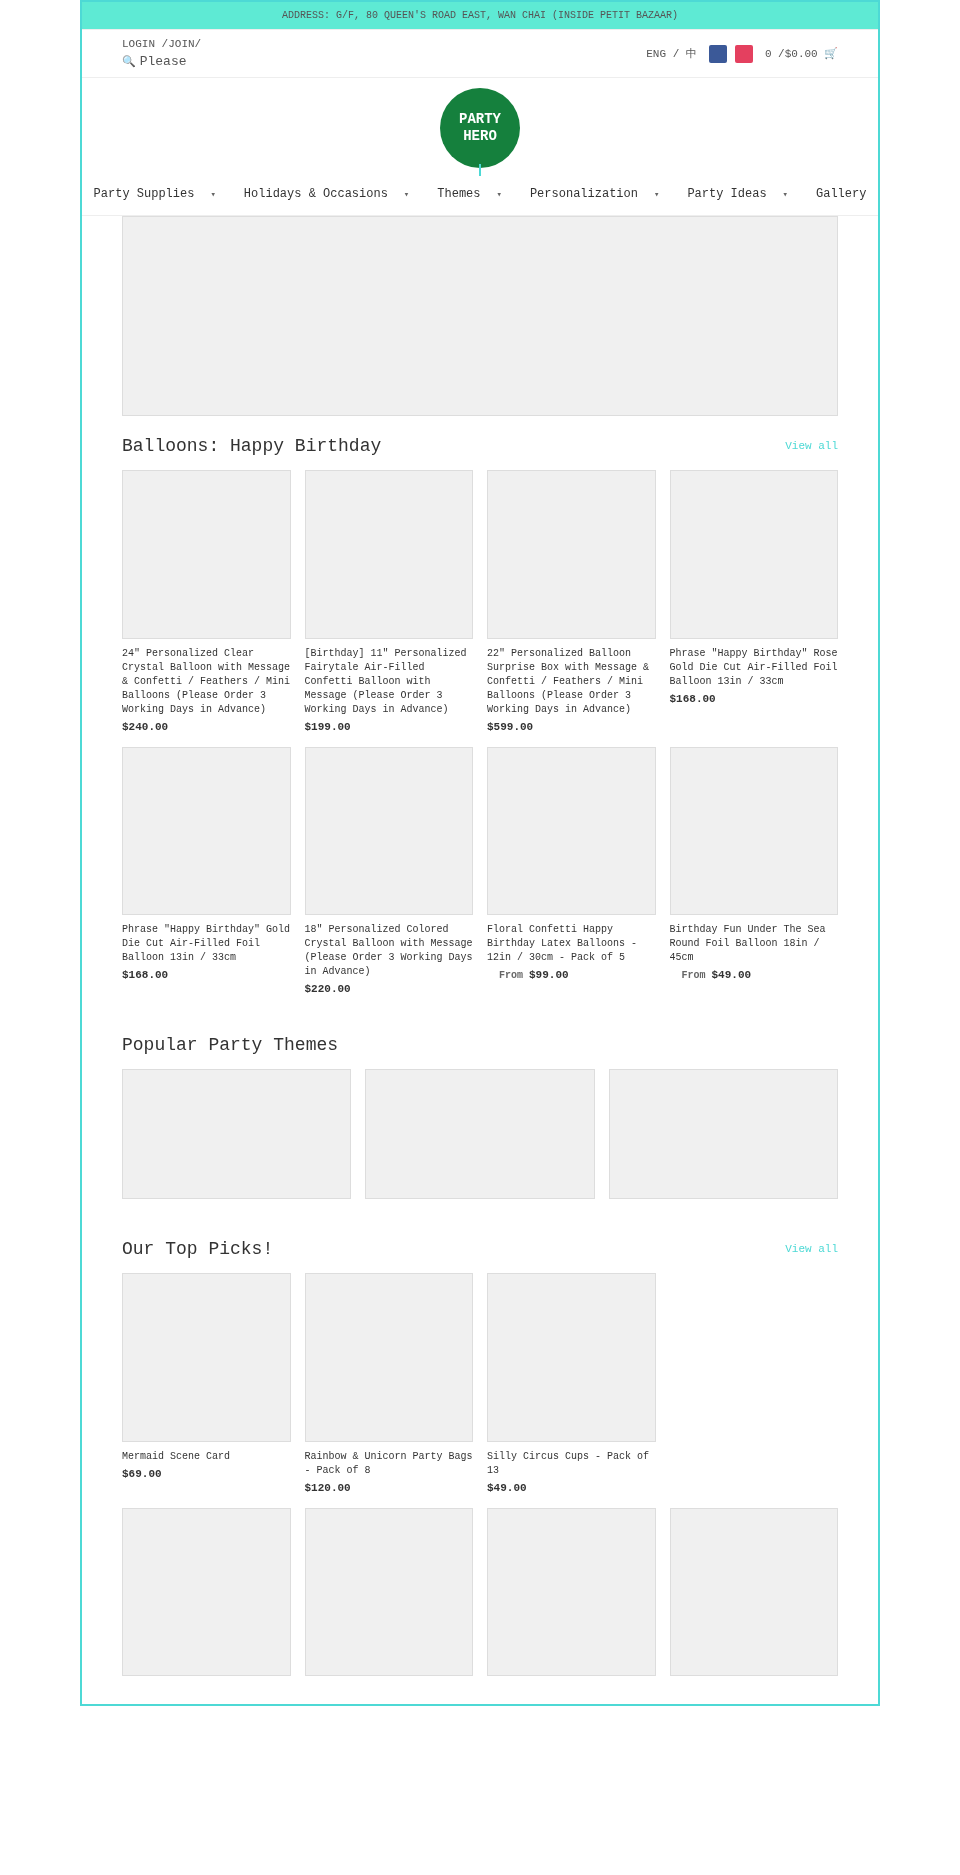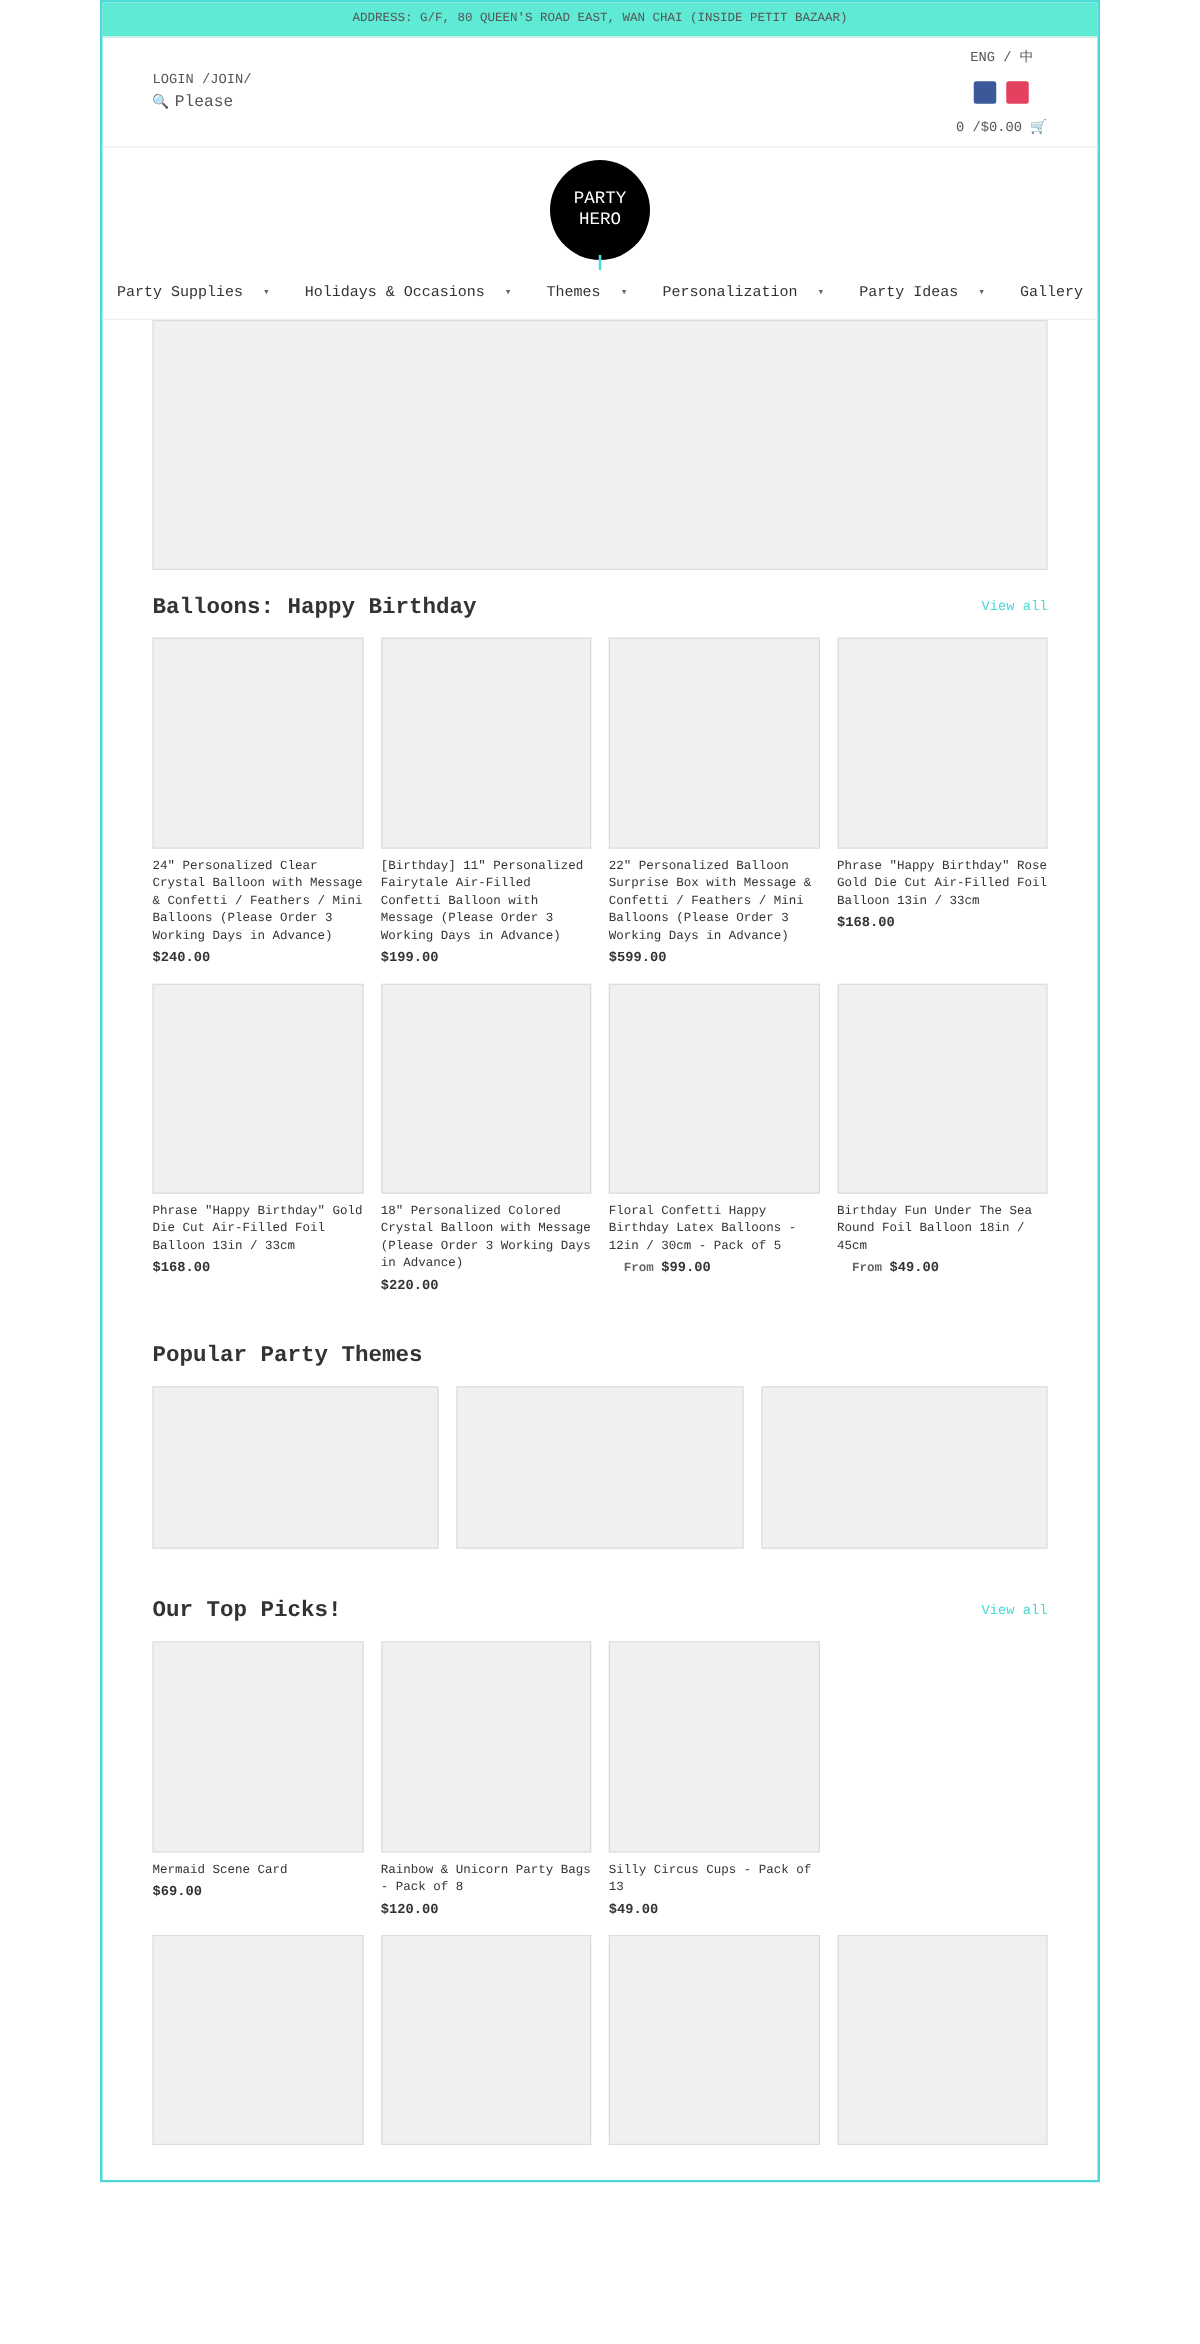--- a/index.html
+++ b/index.html
@@ -20,36 +20,36 @@
       display: flex;
       align-items: center;
       justify-content: space-between;
       padding: 8px 40px;
       border-bottom: 1px solid #eee;
     }
     .header-left { display: flex; flex-direction: column; gap: 4px; }
     .header-login { font-size: 11px; color: #555; }
     .header-search { display: flex; align-items: center; gap: 4px; font-size: 13px; color: #555; }
     .header-search-icon { font-size: 11px; }
-    .header-right { display: flex; align-items: center; gap: 12px; font-size: 11px; color: #555; flex-direction: column; }
+    .header-right { display: flex; align-items: center; gap: 12px; font-size: 11px; color: #555; }
     .header-right-icons { display: flex; gap: 8px; }
     .social-icon { width: 18px; height: 18px; background: #ccc; border-radius: 2px; display: inline-block; }
     .cart-info { font-size: 11px; }
 
     
     .logo-container { text-align: center; padding: 10px 0 5px; }
     .logo-circle {
       width: 80px; height: 80px;
-      background: #000000;
+      background: #15803d;
       border-radius: 50%;
       display: inline-flex;
       align-items: center;
       justify-content: center;
       color: #fff;
-      font-weight: normal;
+      font-weight: bold;
       font-size: 14px;
       text-align: center;
       line-height: 1.2;
       position: relative;
     }
     .logo-circle::after {
       content: '';
       position: absolute;
       bottom: -8px;
       left: 50%;
@@ -87,21 +87,21 @@
     }
 
     
     .section { padding: 20px 40px; }
     .section-header {
       display: flex;
       justify-content: space-between;
       align-items: center;
       margin-bottom: 14px;
     }
-    .section-title { font-size: 18px; font-weight: bold; color: #333; }
+    .section-title { font-size: 18px; font-weight: normal; color: #333; }
     .view-all { font-size: 11px; color: #4dd9d5; cursor: pointer; }
 
     
     .product-grid { display: grid; grid-template-columns: repeat(4, 1fr); gap: 14px; }
     .product-card { cursor: pointer; }
     .product-image {
       background: #f0f0f0;
       border: 1px solid #ddd;
       width: 100%;
       aspect-ratio: 1;

